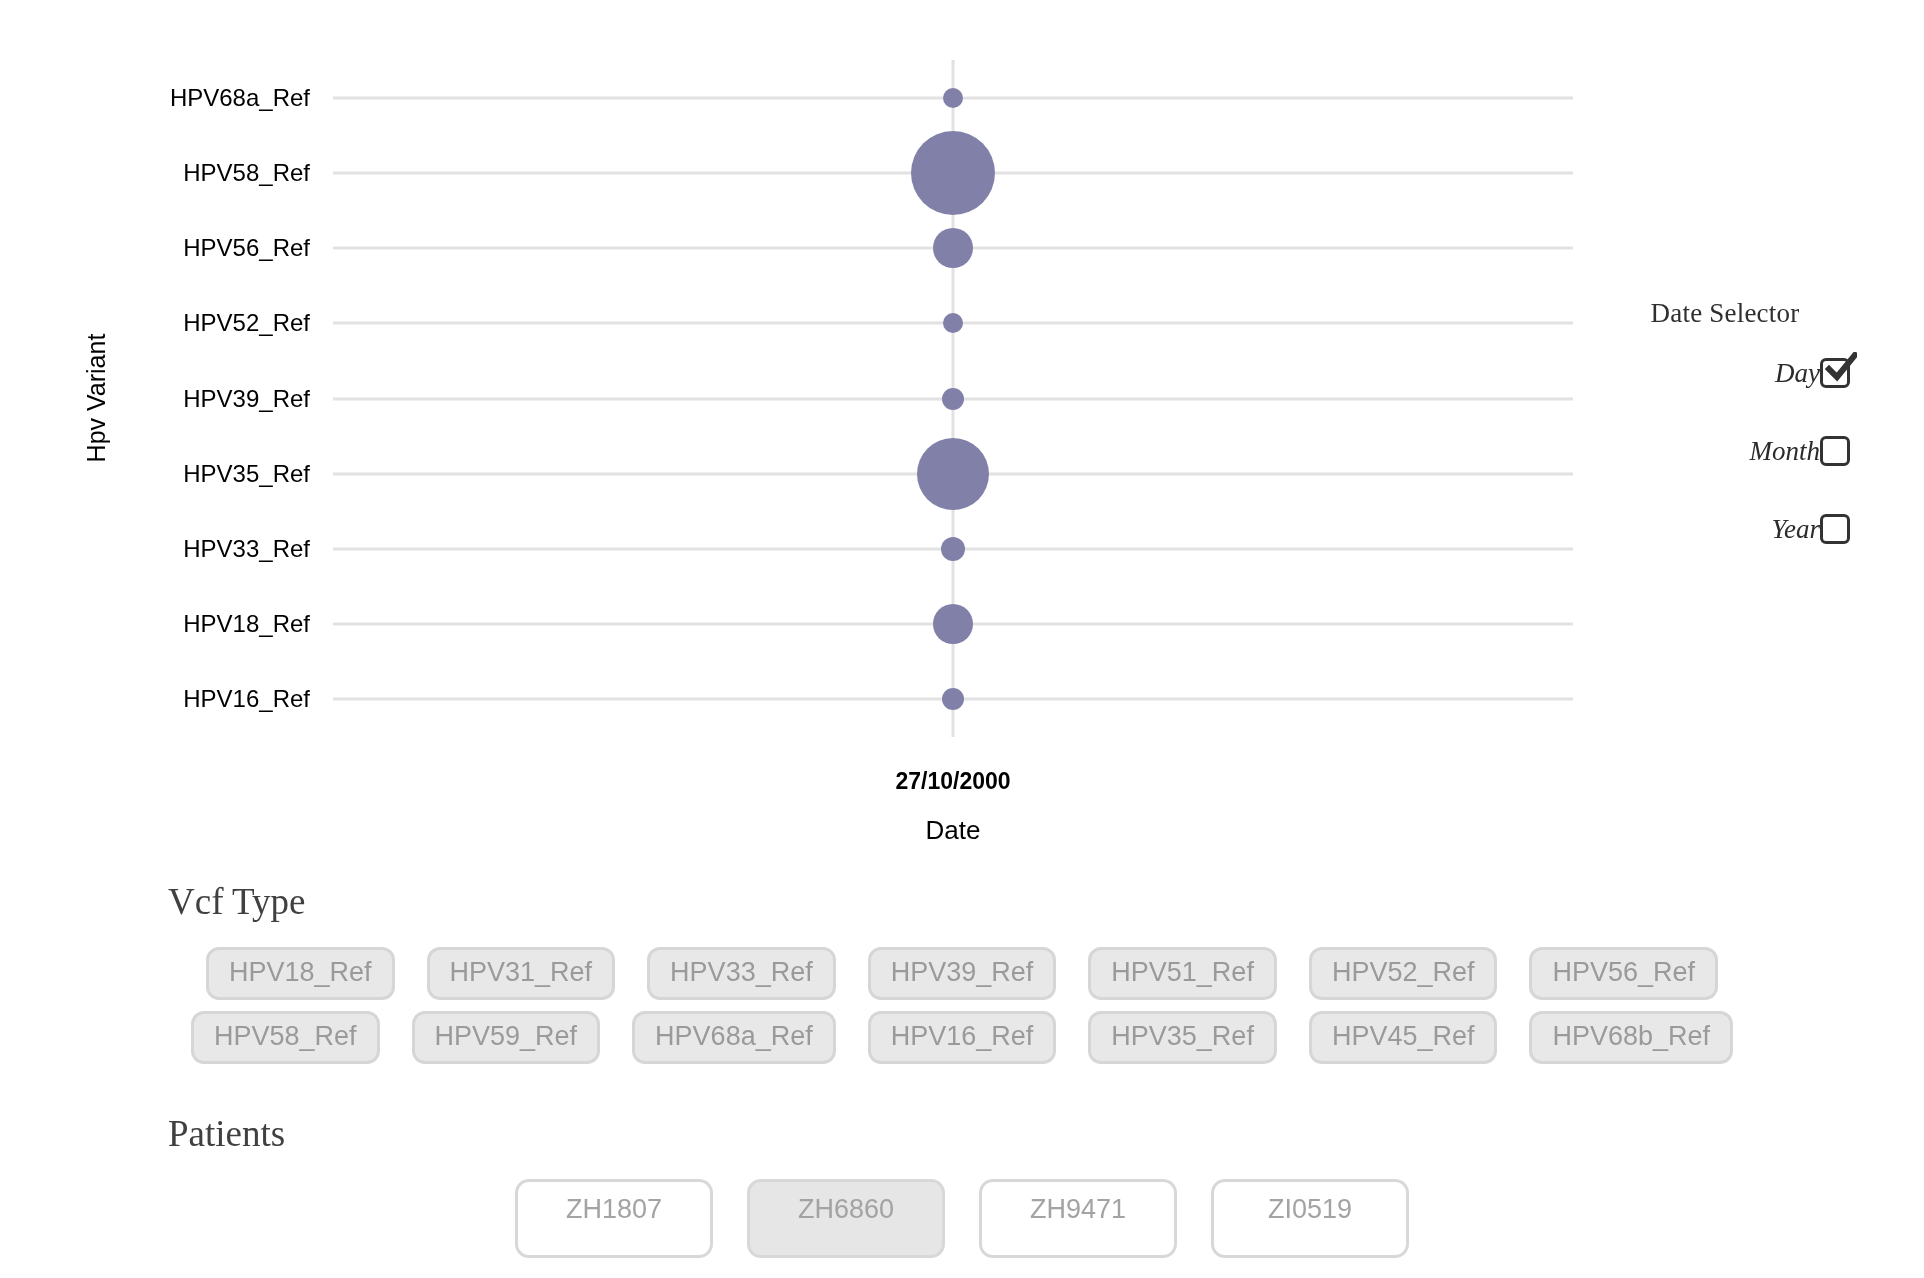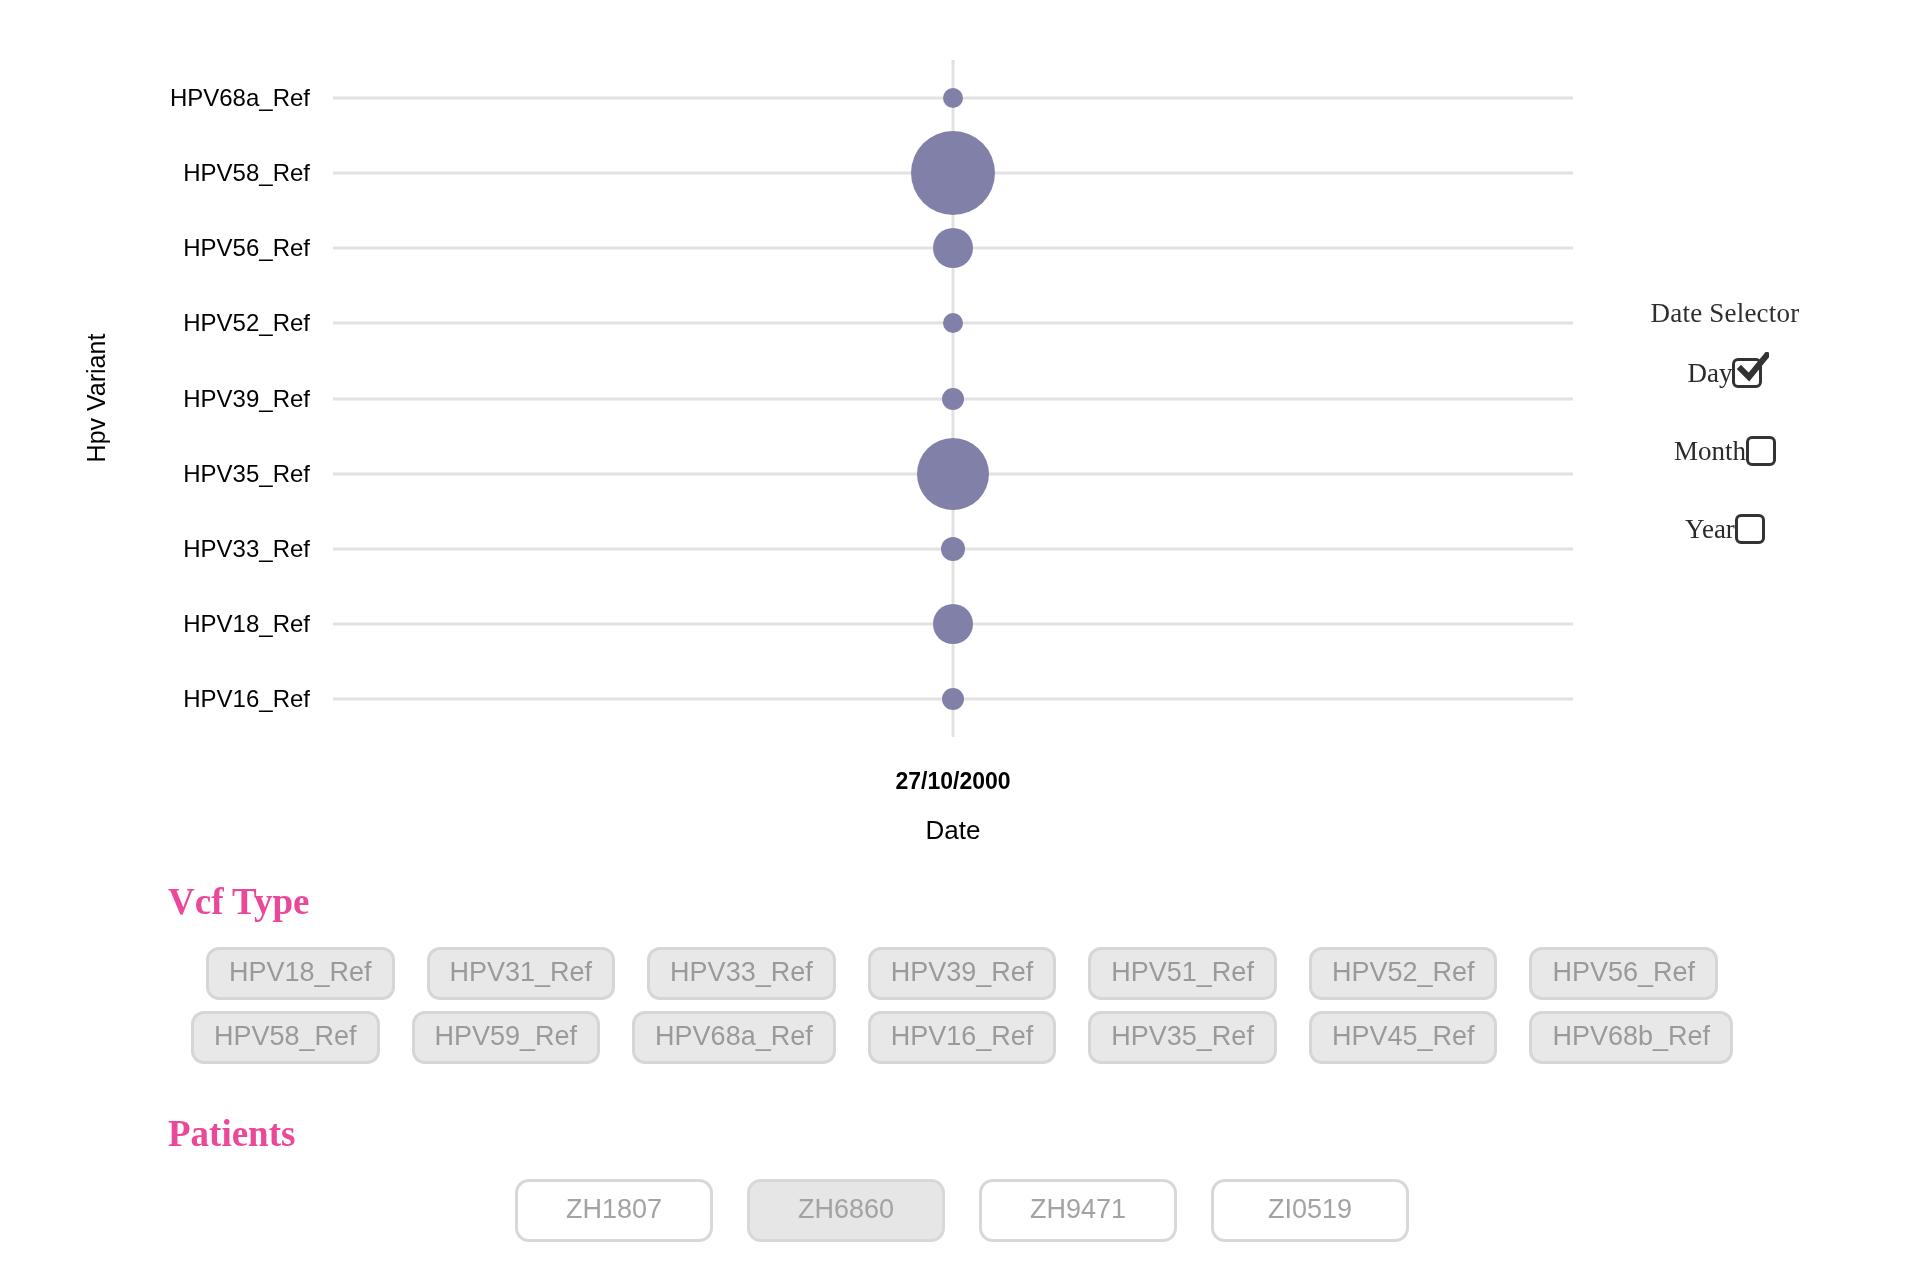--- a/index.html
+++ b/index.html
@@ -97,23 +97,24 @@
     font-family: "Liberation Serif", serif;
     font-size: 27px;
     color: #2f2f2f;
     text-align: center;
     margin-bottom: 24px;
     letter-spacing: .2px;
   }
   .ds-row {
     display: flex;
     align-items: center;
-    justify-content: center;
+    justify-content: flex-end;
     height: 40px;
     margin-bottom: 38px;
+    font-style: italic;
   }
   .ds-label {
     font-family: "Liberation Serif", serif;
     font-size: 27px;
     color: #2b2b2b;
   }
   .cbox {
     position: relative;
     width: 30px; height: 30px;
     border: 3px solid #333333;
@@ -128,23 +129,22 @@
     display: none;
   }
   .cbox.checked .tick { display: block; }
 
   
   .section { position: absolute; left: 0; width: 1924px; }
 
   .section-title {
     font-family: "Liberation Serif", serif;
     font-size: 37px;
-    color: #ec4899;
+    color: #404040;
     margin: 0 15px 24px 168px;
-    font-weight: bold;
   }
 
   .chip-rows { width: 1924px; }
   .chip-row {
     display: flex;
     justify-content: center;
     gap: 32px;
     margin-bottom: 11px;
   }
 
@@ -161,21 +161,21 @@
     text-align: center;
   }
 
   .patient-row { display: flex; justify-content: center; gap: 34px; }
   .chip.patient {
     background: #ffffff;
     border: 3px solid #d8d8d8;
     border-radius: 14px;
     color: #a3a3a3;
     font-size: 27px;
-    padding: 14px 46px 16px;
+    padding: 14px 46px 32px;
     min-width: 198px;
   }
   .chip.patient.selected { background: #e6e6e6; border-color: #d8d8d8; }
 </style>
 </head>
 <body>
 
 <div id="root">
 
   <div class="chart-area">

